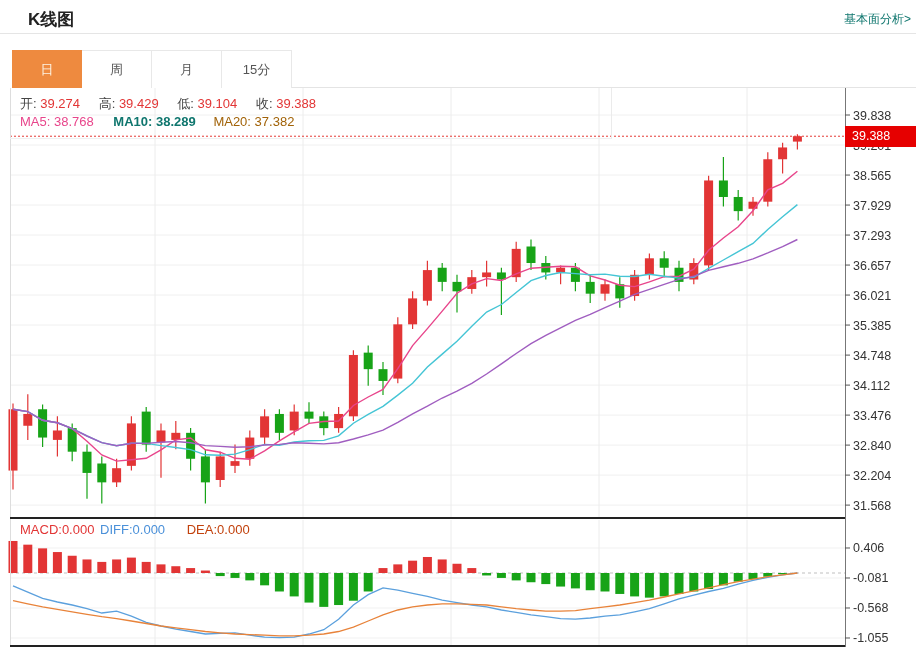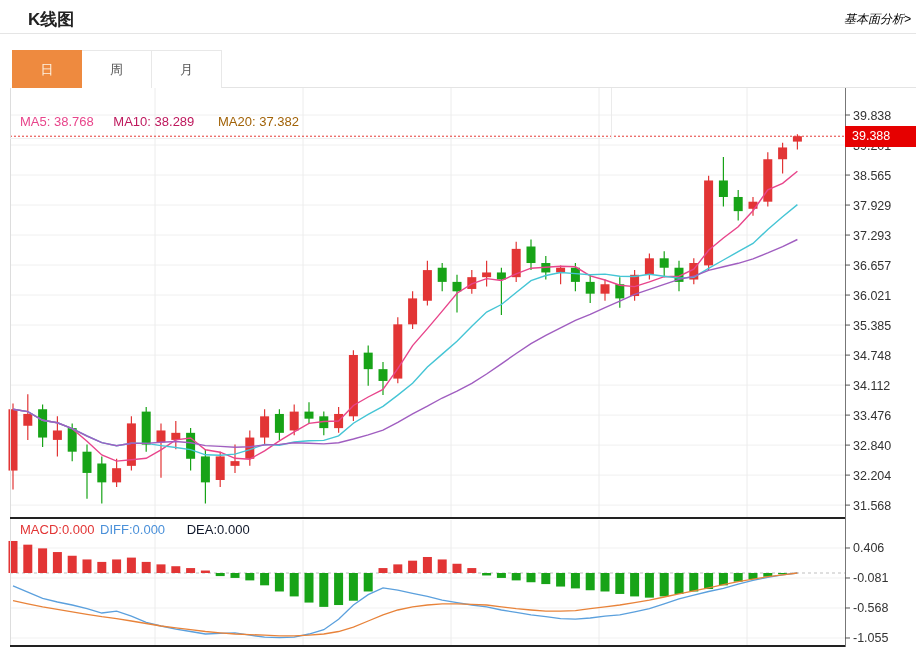--- a/index.html
+++ b/index.html
@@ -1,63 +1,64 @@
 <!DOCTYPE html>
 <html><head>
 <meta charset="utf-8">
 <style>
   * { margin:0; padding:0; box-sizing:border-box; }
   html,body { width:916px; height:650px; background:#fff; overflow:hidden;
     font-family:"Liberation Sans","DejaVu Sans",sans-serif; }
   #page { position:relative; width:916px; height:650px; background:#fff; }
 
   .page-title { position:absolute; left:28px; top:8px; font-size:17px; font-weight:bold; color:#222;text-align:center; }
-  .fund-link { position:absolute; right:5px; top:11px; font-size:12px; color:#000000; cursor:pointer; text-decoration:none;font-style:italic; }
+  .fund-link { position:absolute; right:5px; top:11px; font-size:12px; color:#0f766e; cursor:pointer; text-decoration:none; }
   .header-divider { position:absolute; left:0; top:33px; width:916px; height:1px; background:#e5e5e5; }
 
   .tab-bar { position:absolute; left:12px; top:50px; height:38px; display:flex; z-index:3; }
   .tab { width:70px; height:38px; line-height:37px; text-align:center; font-size:13px; color:#555;
     background:#fff; border-top:1px solid #e8e8e8; border-right:1px solid #e8e8e8; cursor:pointer; }
   .tab:first-child { border-left:1px solid #e8e8e8; }
   .tab.active { background:#ee8a3f; color:#fdf3e3; border-color:#ee8a3f; }
   .tab-baseline { position:absolute; left:12px; top:87px; width:904px; height:1px; background:#e4e4e4; z-index:2; }
 
   .info-box { position:absolute; left:10px; top:88px; width:602px; height:51px;
     border-right:1px solid #ebebeb; border-bottom:1px solid #f0f0f0; z-index:2; pointer-events:none; }
   .ohlc-row { position:absolute; left:20px; top:95px; font-size:13px; z-index:4; white-space:nowrap; }
   .ohlc-row .lbl { color:#444; }
   .ohlc-row .val { color:#e23535; margin-right:15px; }
   .ma-row { position:absolute; left:20px; top:114px; font-size:13px; z-index:4; white-space:nowrap; }
   .ma5  { color:#e8458b; margin-right:16px; }
-  .ma10 { color:#be185d; margin-right:20px; }
+  .ma10 { color:#0f766e; margin-right:14px;font-weight:bold; }
   .ma20 { color:#a16207; }
 
   #chart-svg { position:absolute; left:0; top:0; width:916px; height:650px; z-index:1; }
 
   .price-badge { position:absolute; left:845px; top:126px; width:71px; height:21px; background:#e60000;
     color:#fff; font-size:12.5px; line-height:21px; padding-left:7px; z-index:5; }
 
   .macd-row { position:absolute; left:20px; top:522px; font-size:13px; z-index:4; white-space:nowrap; }
   .macd-pair-macd { color:#e23535; margin-right:2px; }
   .macd-pair-diff { color:#4a90d9; margin-right:18px; }
-  .macd-pair-dea  { color:#0f172a; }
+  .macd-pair-dea  { color:#c2410c; }
 </style>
 </head>
 <body>
 
 <div id="page">
 
   <div class="page-title">K线图</div>
   <a class="fund-link">基本面分析&gt;</a>
   <div class="header-divider"></div>
 
   <div class="tab-bar">
     <div class="tab active">日</div>
     <div class="tab">周</div>
     <div class="tab">月</div>
+    <div class="tab">15分</div>
   </div>
   <div class="tab-baseline"></div>
 
   <svg id="chart-svg" xmlns="http://www.w3.org/2000/svg">
       <g>
         <line x1="10" y1="115" x2="845" y2="115" stroke="#f0f0f0"></line>
         <line x1="10" y1="145.04716981132077" x2="845" y2="145.04716981132077" stroke="#f0f0f0"></line>
         <line x1="10" y1="175.0471698113209" x2="845" y2="175.0471698113209" stroke="#f0f0f0"></line>
         <line x1="10" y1="205.0471698113207" x2="845" y2="205.0471698113207" stroke="#f0f0f0"></line>
         <line x1="10" y1="235.04716981132083" x2="845" y2="235.04716981132083" stroke="#f0f0f0"></line>
@@ -314,20 +315,30 @@
         <text x="853" y="582.4897330595483" font-size="12.5" fill="#333">-0.081</text>
         <line x1="845" y1="607.9897330595483" x2="850" y2="607.9897330595483" stroke="#555"></line>
         <text x="853" y="612.4897330595483" font-size="12.5" fill="#333">-0.568</text>
         <line x1="845" y1="637.9897330595483" x2="850" y2="637.9897330595483" stroke="#555"></line>
         <text x="853" y="642.4897330595483" font-size="12.5" fill="#333">-1.055</text>
       </g>
     </svg>
 
   <div class="info-box"></div>
 
+  <div class="ohlc-row">
+    <span class="lbl">开:</span>
+    <span class="val">39.274</span>
+    <span class="lbl">高:</span>
+    <span class="val">39.429</span>
+    <span class="lbl">低:</span>
+    <span class="val">39.104</span>
+    <span class="lbl">收:</span>
+    <span class="val">39.388</span>
+  </div>
 
   <div class="ma-row">
     <span class="ma5"><span>MA5:</span> <span>38.768</span></span>
     <span class="ma10"><span>MA10:</span> <span>38.289</span></span>
     <span class="ma20"><span>MA20:</span> <span>37.382</span></span>
   </div>
 
   <div class="price-badge">39.388</div>
 
   <div class="macd-row">

